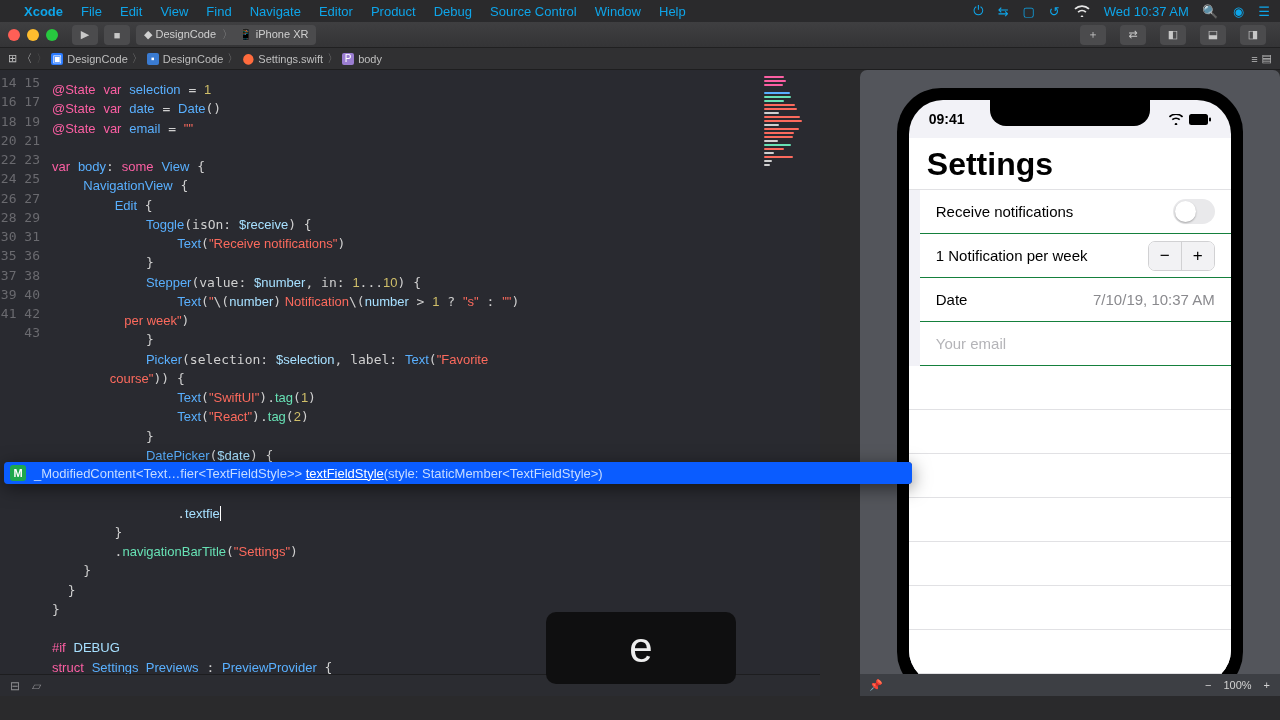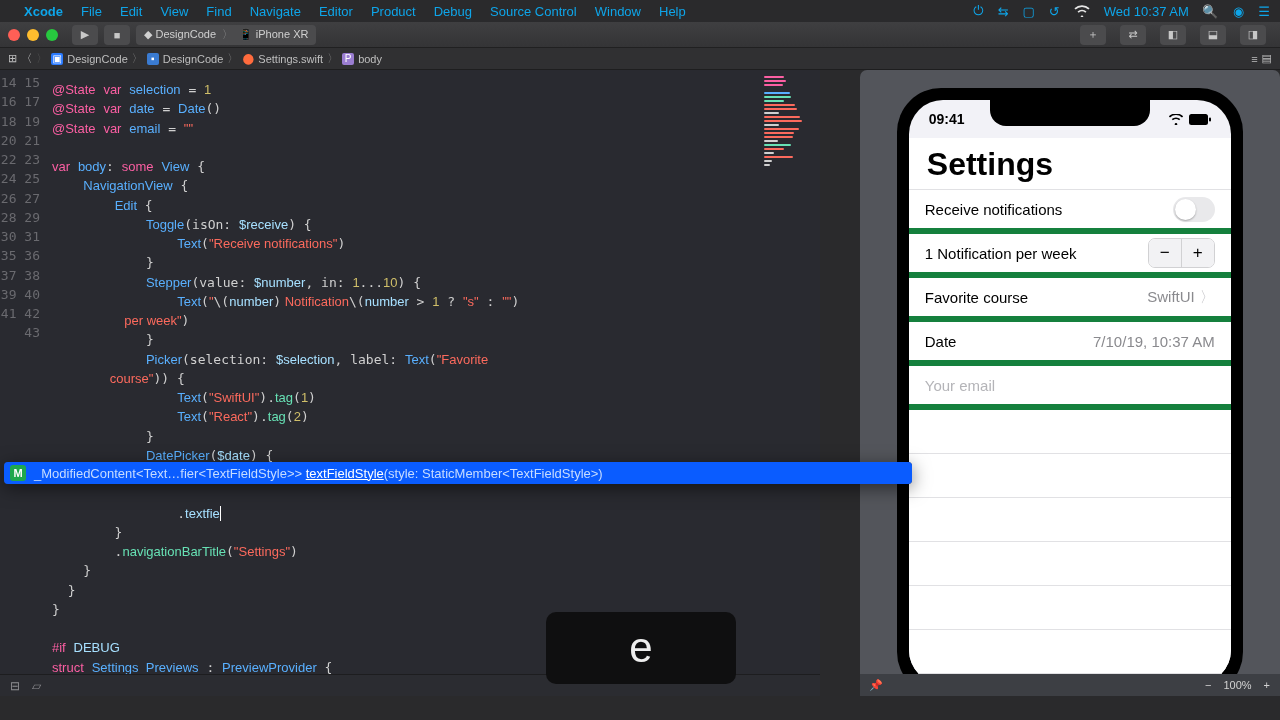--- a/index.html
+++ b/index.html
@@ -66,21 +66,21 @@
 
 
 .preview { width: 434px; background: #53555b; position: relative; display: flex; align-items: flex-start; justify-content: center; padding-top: 18px; border-radius: 7px; }
 .device { width: 346px; height: 608px; background: #000; border-radius: 44px; padding: 12px; }
 .screen { width: 100%; height: 100%; background: #f2f2f7; border-radius: 34px; position: relative; overflow: hidden; }
 .notch { position: absolute; top: 0; left: 50%; transform: translateX(-50%); width: 160px; height: 26px; background: #000; border-bottom-left-radius: 16px; border-bottom-right-radius: 16px; z-index: 2; }
 .statusbar { height: 38px; display: flex; align-items: center; justify-content: space-between; padding: 0 20px; font-size: 14px; font-weight: 600; color: #000; }
 .sb-right { display: flex; gap: 5px; align-items: center; }
 
 .sv-title { font-size: 32px; font-weight: 700; color: #000; padding: 8px 18px 6px; background: #fff; border-bottom: 1px solid #e1e1e4; }
-.form-row { height: 44px; border-bottom: 6px solid #15803d; background: #fff; display: flex; align-items: center; padding: 0 16px; font-size: 15px; color: #000; justify-content: space-between; }
+.form-row { height: 44px; border-bottom: 1px solid #15803d; background: #fff; display: flex; align-items: center; padding: 0 16px; font-size: 15px; color: #000; justify-content: space-between; margin-left: 11px; }
 .form-row.placeholder { color: #b4b4b8; }
 .toggle { width: 42px; height: 25px; background: #e9e9eb; border-radius: 14px; position: relative; }
 .toggle::after { content: ""; position: absolute; left: 2px; top: 2px; width: 21px; height: 21px; background: #fff; border-radius: 50%; box-shadow: 0 1px 2px rgba(0,0,0,.3); }
 .stepper { display: flex; border: 1px solid #d1d1d3; border-radius: 7px; overflow: hidden; }
 .stepper button { width: 32px; height: 28px; border: none; background: #f2f2f4; color: #000; font-size: 17px; cursor: pointer; }
 .stepper .div { width: 1px; background: #d1d1d3; }
 .row-value { color: #8a8a8e; }
 .chev { color: #c4c4c8; margin-left: 5px; }
 
 
@@ -307,24 +307,20 @@
         </div>
         <div class="form-row">
           <span>1 Notification per week</span>
           <div class="stepper">
             <button>−</button>
             <div class="div"></div>
             <button>+</button>
           </div>
         </div>
         <div class="form-row">
-          <span>Favorite course</span>
-          <span><span class="row-value">SwiftUI</span><span class="chev">〉</span></span>
-        </div>
-        <div class="form-row">
           <span>Date</span>
           <span class="row-value">7/10/19, 10:37 AM</span>
         </div>
         <div class="form-row placeholder">
           <span>Your email</span>
         </div>
         <div class="blank-row"></div>
         <div class="blank-row"></div>
         <div class="blank-row"></div>
         <div class="blank-row"></div>

